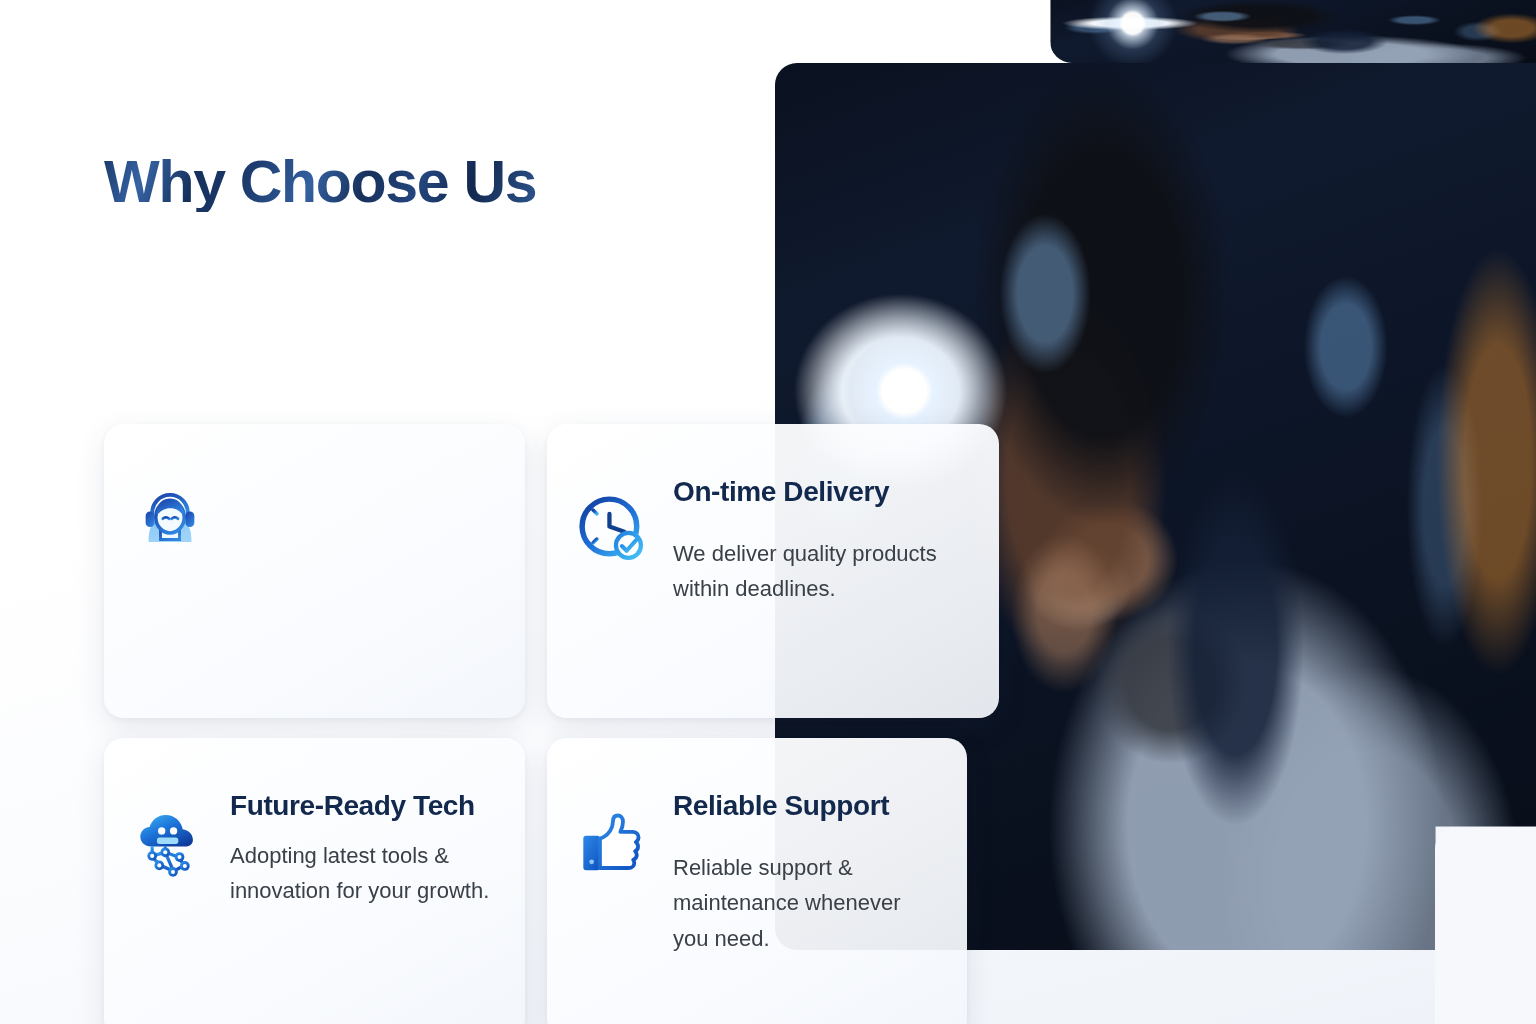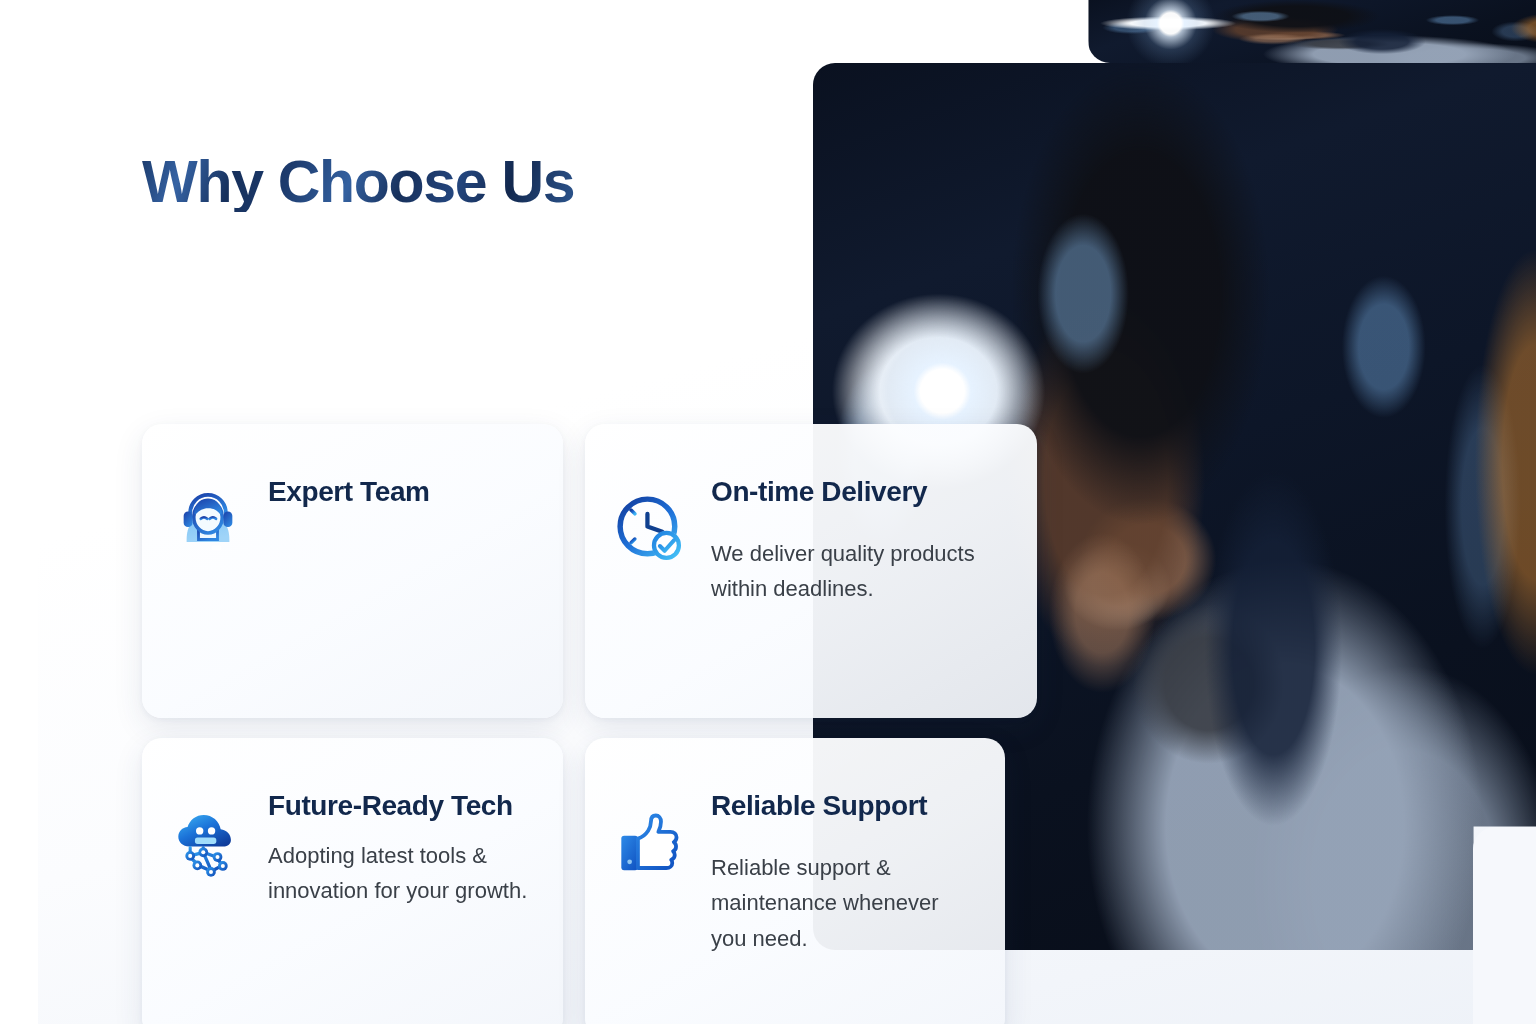--- a/index.html
+++ b/index.html
@@ -7,21 +7,20 @@
   body {
     font-family:"Liberation Sans", sans-serif;
     background:#ffffff;
     position:relative;
   }
   .page {
     position:absolute; inset:0;
     background:
       linear-gradient(165deg,#ffffff 0%,#ffffff 38%,#fbfcfe 62%,#f2f5fa 88%,#eef2f8 100%);
     overflow:hidden;
-    margin-left:38px;
   }
   
   .photo-panel {
     position:absolute;
     left:775px; top:0px; width:761px; height:950px;
     -webkit-clip-path: polygon(
         0% 6.6%, 2.1% 6.6%, 2.1% 6.6%,
         36.2% 6.6%, 36.2% 0%, 100% 0%,
         100% 87%, 86.8% 87%, 86.8% 100%, 0% 100%);
     clip-path: polygon(
@@ -135,21 +134,20 @@
           <ellipse cx="32" cy="21" rx="12" ry="13.5" fill="#f3fbff" stroke="url(#g1)" stroke-width="3"></ellipse>
           <path d="M20.5 16.5c1-7.5 6-11 11.5-11s10.5 3.5 11.5 11c.3 2.2-.6 3-1.6 1.8-2.3-2.8-5-4.6-9.9-4.6-4 0-7.5 2-9.9 4.6-1 1.2-1.9.4-1.6-1.8z" fill="url(#g1)"></path>
           <path d="M26 22.5c1.6-1.4 3.6-1.4 5.2 0M33.5 22.5c1.6-1.4 3.6-1.4 5.2 0" fill="none" stroke="url(#g1)" stroke-width="2.4" stroke-linecap="round"></path>
           <path d="M17 17.5a15 15 0 0 1 30 0" fill="none" stroke="url(#g1)" stroke-width="3.2" stroke-linecap="round"></path>
           <rect x="11.5" y="16.5" width="7.5" height="13" rx="3.6" fill="url(#g1)"></rect>
           <rect x="45" y="16.5" width="7.5" height="13" rx="3.6" fill="url(#g1)"></rect>
           <rect x="35" y="45" width="8" height="4" rx="1" fill="#ffffff"></rect>
         </svg>
       </div>
       <div class="card-body">
-        <div class="card-title">Expert Team</div>
       </div>
     </div>
 
     <div class="card" id="card-2">
       <div class="card-icon">
         <svg viewBox="0 0 64 64">
           <defs>
             <linearGradient id="g2" x1="0.1" y1="0" x2="0.9" y2="1">
               <stop offset="0" stop-color="#123fa0"></stop>
                 <stop offset="0.55" stop-color="#1f71d8"></stop>

